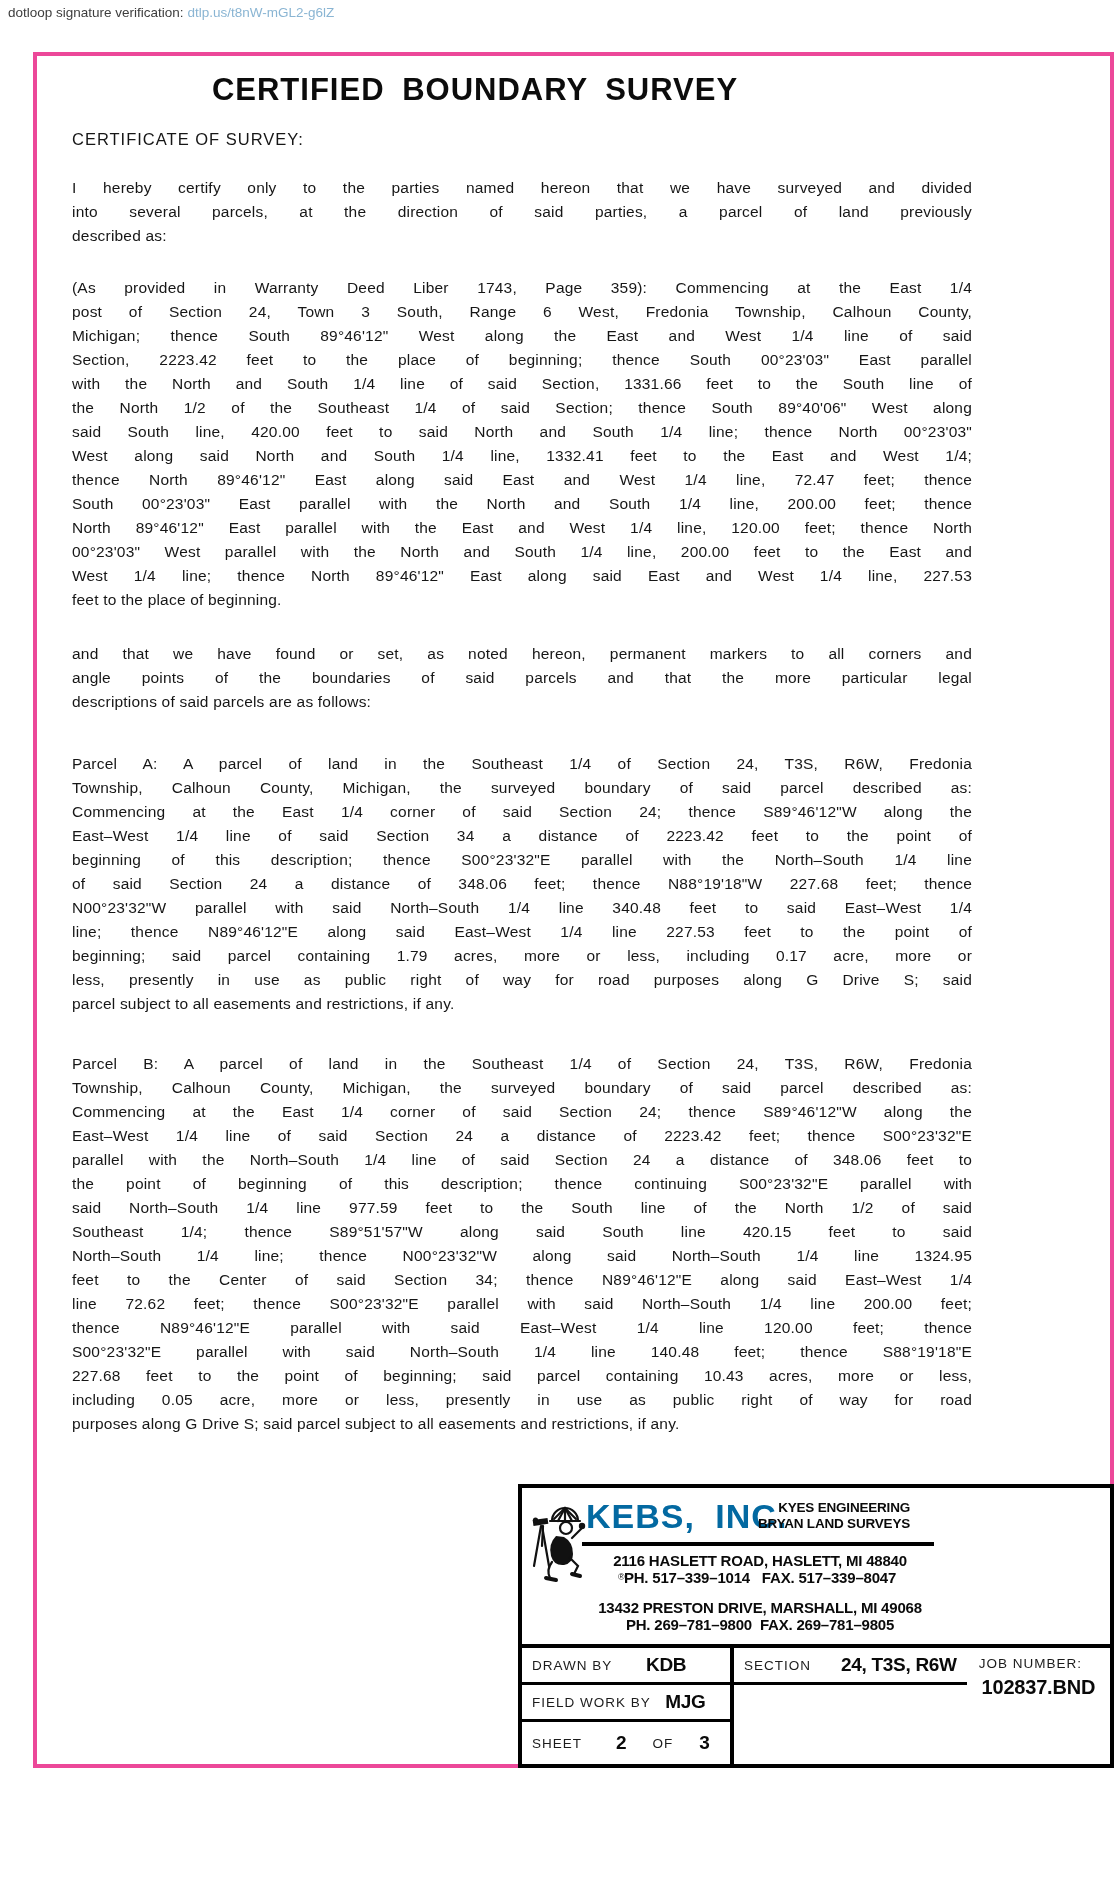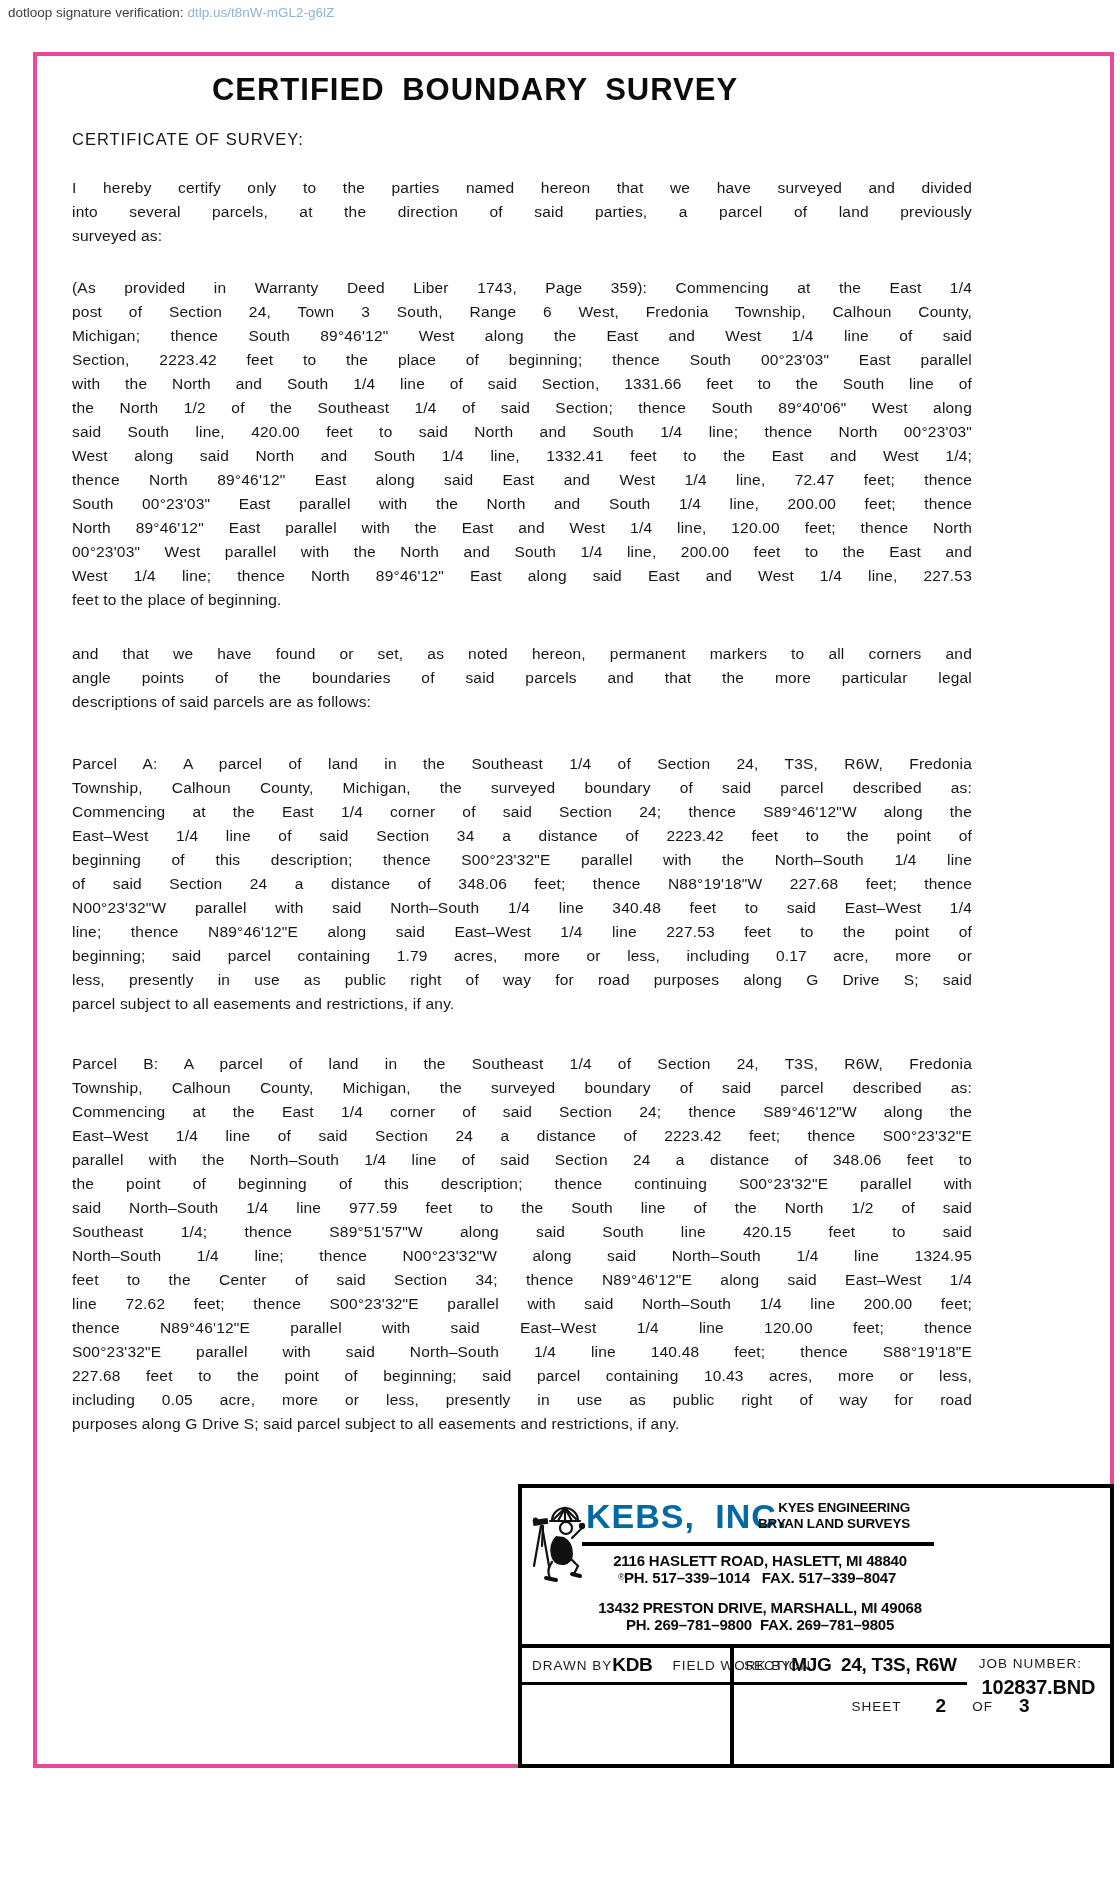--- a/index.html
+++ b/index.html
@@ -36,21 +36,21 @@
   .tb-company{position:absolute;left:64px;top:8px;font-size:34px;font-weight:bold;letter-spacing:1px;word-spacing:10px;color:#0369a1;line-height:40px;}
   .tb-underline{position:absolute;left:60px;top:54px;width:352px;height:4px;background:#000;}
   .tb-taglines{position:absolute;left:236px;top:12px;width:152px;text-align:right;
                font-size:13.5px;font-weight:bold;line-height:15.5px;letter-spacing:-0.2px;color:#0a0a0a;}
   .tb-addr1{position:absolute;left:66px;top:64px;width:344px;text-align:center;
             font-size:15px;font-weight:bold;line-height:17px;letter-spacing:-0.2px;color:#0a0a0a;}
   .tb-addr2{position:absolute;left:46px;top:111px;width:384px;text-align:center;
             font-size:15px;font-weight:bold;line-height:17px;letter-spacing:-0.2px;color:#0a0a0a;}
 
   .tb-bottom{position:absolute;left:0;right:0;top:160px;bottom:0;display:flex;}
-  .tb-left{width:208px;border-right:4px solid #000;display:flex;flex-direction:row;}
+  .tb-left{width:208px;border-right:4px solid #000;display:flex;flex-direction:column;}
   .tb-right{flex:1;display:flex;}
   .tb-row{display:flex;align-items:center;padding:0 10px;box-sizing:border-box;}
   .tb-row.fixed{height:37px;border-bottom:3px solid #000;}
   .tb-row.grow{flex:1;justify-content:flex-end;}
   .tb-row .lbl{font-size:13.5px;letter-spacing:1px;color:#1c1c1c;white-space:nowrap;}
   .tb-row .val{font-size:19px;font-weight:bold;letter-spacing:-0.3px;color:#0a0a0a;flex:1;text-align:center;white-space:nowrap;}
   .tb-row.section-row .val{text-align:left;padding-left:30px;}
   .tb-sheet-vals{flex:1;display:flex;align-items:center;justify-content:flex-start;gap:26px;padding-left:34px;}
   .tb-sheet-vals .num{font-size:19px;font-weight:bold;color:#0a0a0a;}
   .tb-sheet-vals .of{font-size:13.5px;letter-spacing:1px;color:#1c1c1c;}
@@ -69,21 +69,21 @@
 <div class="sheet">
 
   <h1 class="doc-title">CERTIFIED BOUNDARY SURVEY</h1>
 
   <div class="cert-label">CERTIFICATE OF SURVEY:</div>
 
   <div>
       <div class="para para-1">
         <div class="line">I hereby certify only to the parties named hereon that we have surveyed and divided</div>
         <div class="line">into several parcels, at the direction of said parties, a parcel of land previously</div>
-        <div class="line line-last">surveyed as:</div>
+        <div class="line line-last">described as:</div>
       </div>
       <div class="para para-2">
         <div class="line">(As provided in Warranty Deed Liber 1743, Page 359): Commencing at the East 1/4</div>
         <div class="line">post of Section 24, Town 3 South, Range 6 West, Fredonia Township, Calhoun County,</div>
         <div class="line">Michigan; thence South 89°46'12" West along the East and West 1/4 line of said</div>
         <div class="line">Section, 2223.42 feet to the place of beginning; thence South 00°23'03" East parallel</div>
         <div class="line">with the North and South 1/4 line of said Section, 1331.66 feet to the South line of</div>
         <div class="line">the North 1/2 of the Southeast 1/4 of said Section; thence South 89°40'06" West along</div>
         <div class="line">said South line, 420.00 feet to said North and South 1/4 line; thence North 00°23'03"</div>
         <div class="line">West along said North and South 1/4 line, 1332.41 feet to the East and West 1/4;</div>

